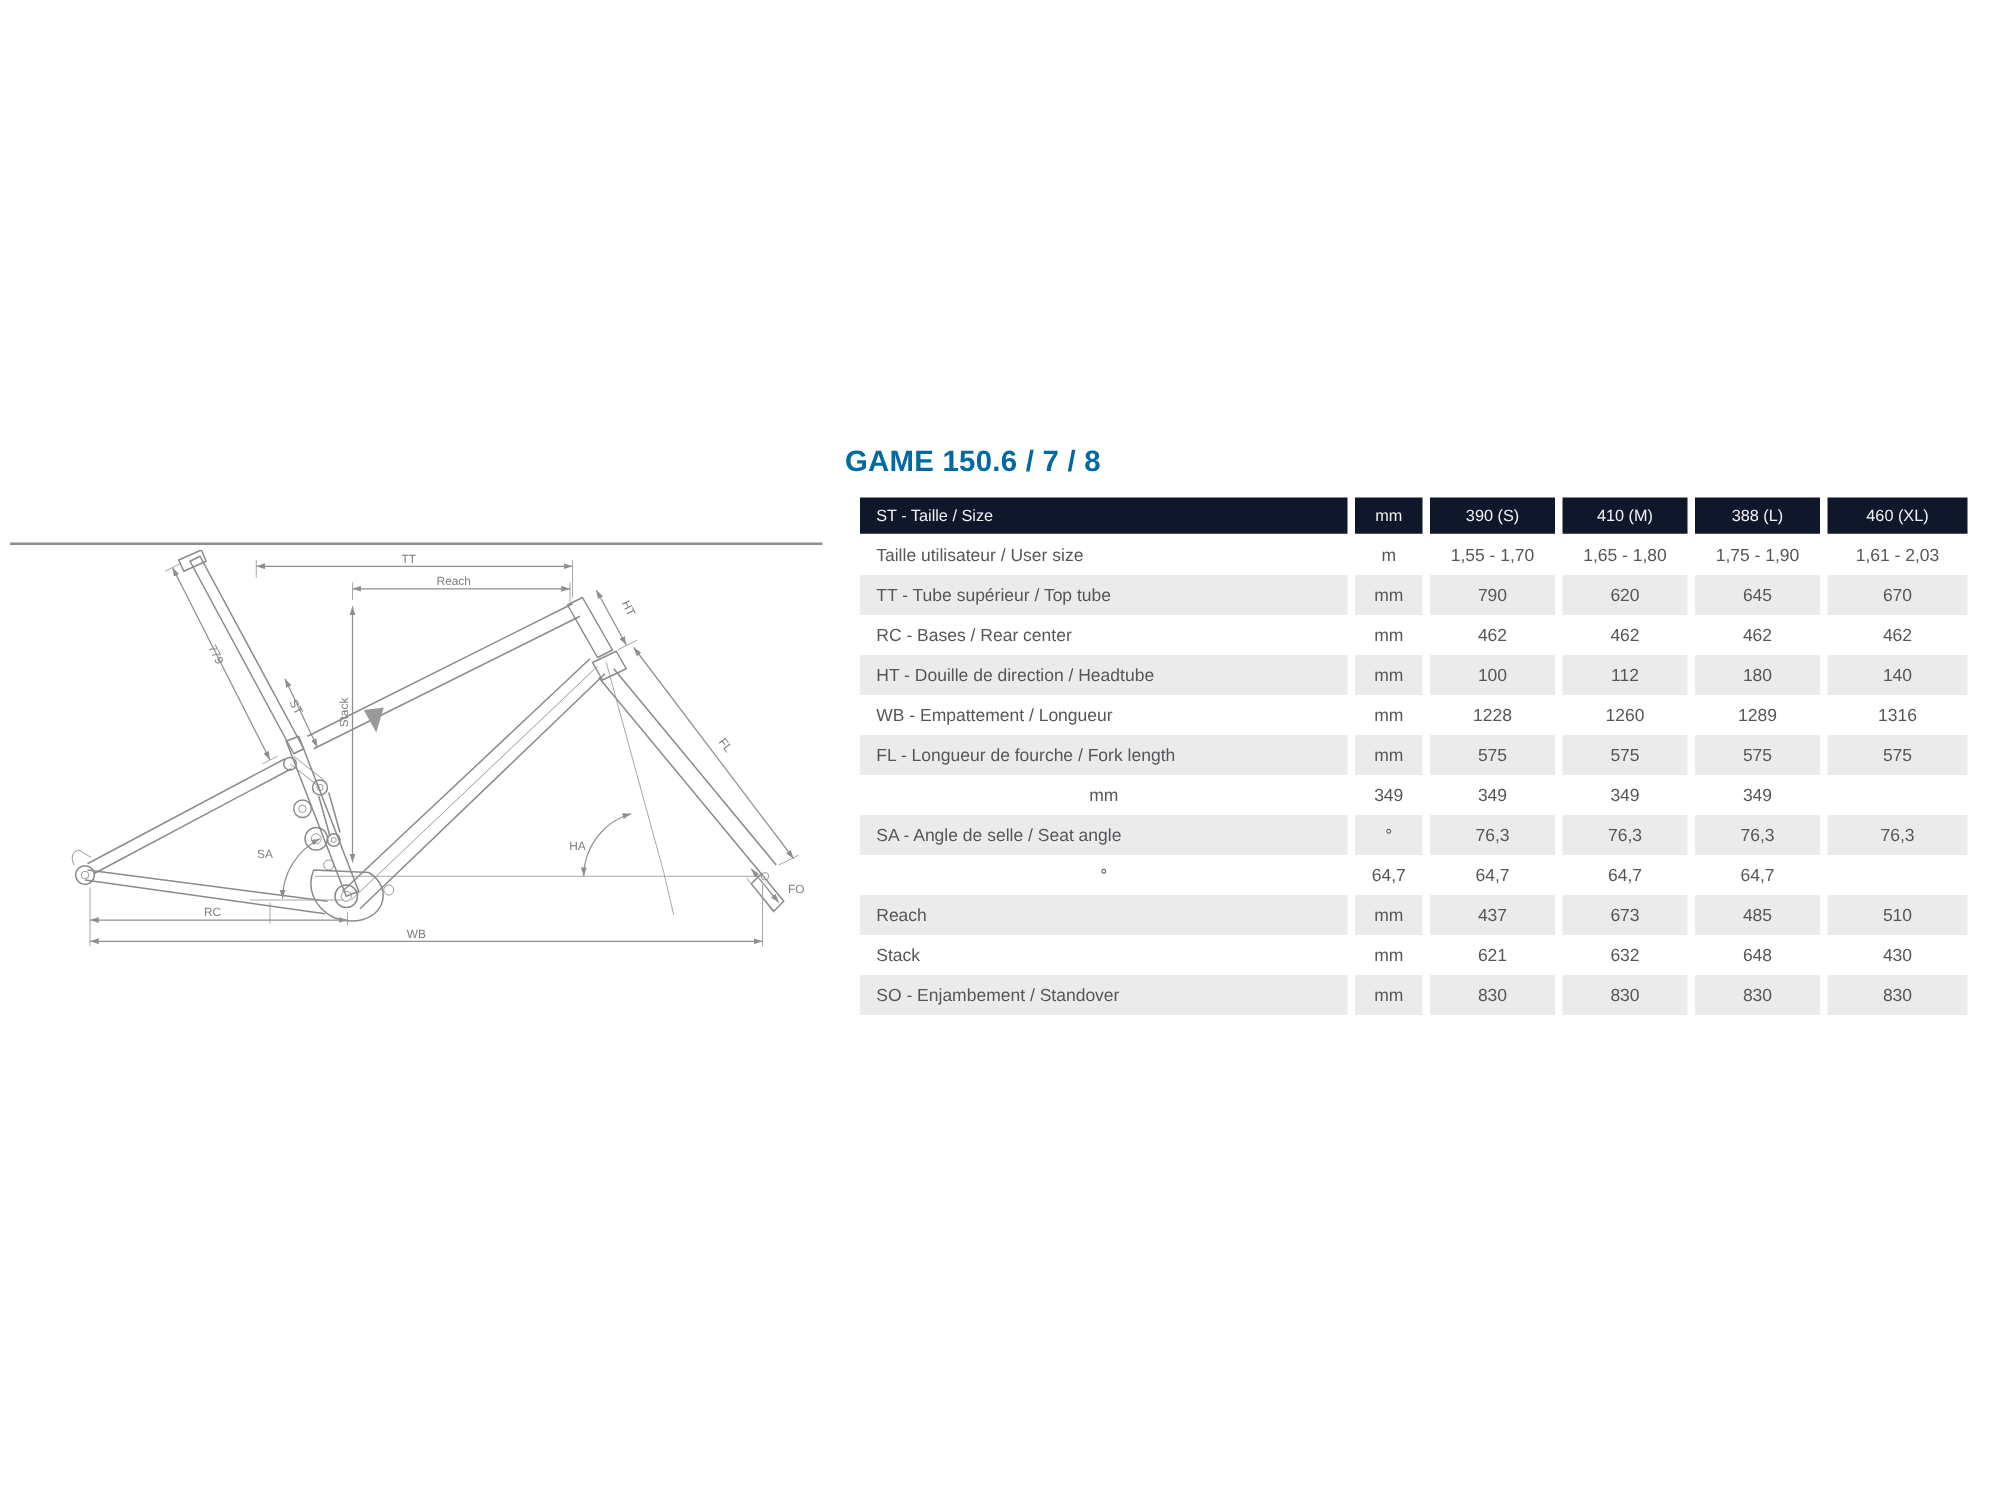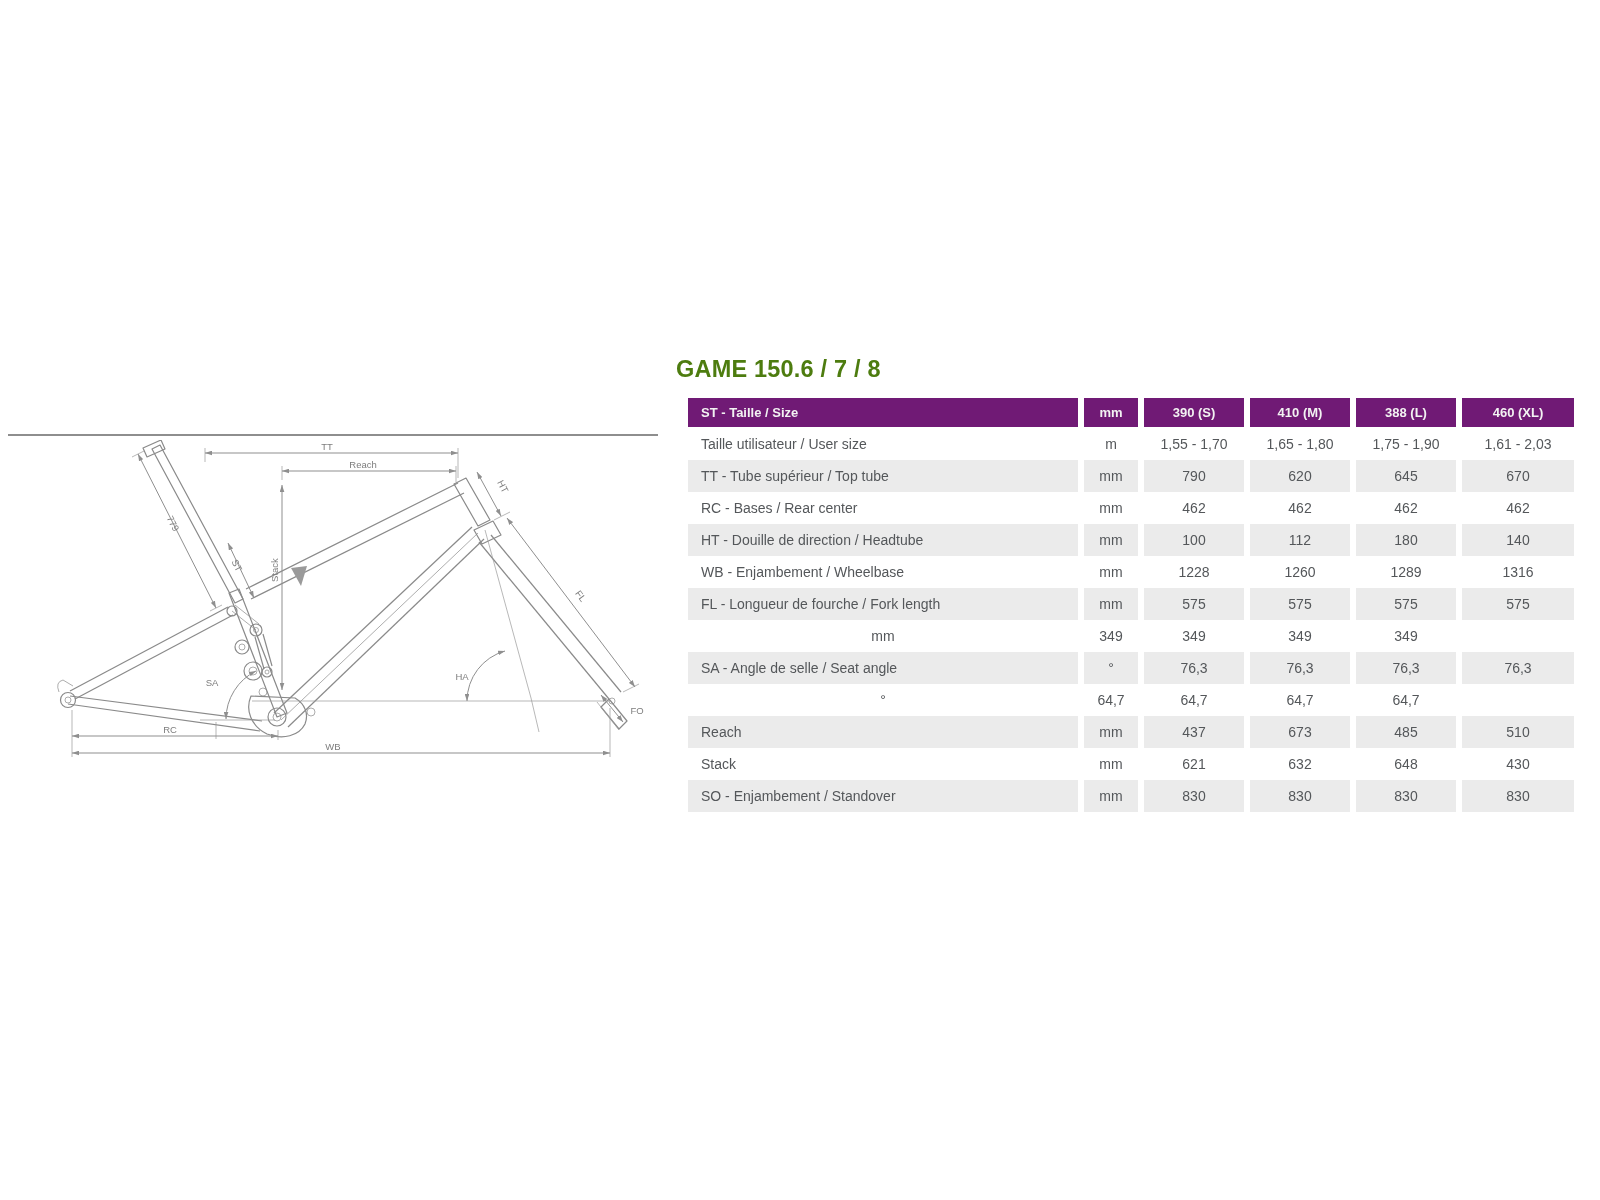--- a/index.html
+++ b/index.html
@@ -3,21 +3,21 @@
 <meta charset="utf-8">
 <style>
   html,body{margin:0;padding:0;background:#ffffff;}
   body{
     width:1600px;height:1200px;position:relative;overflow:hidden;
     font-family:"Liberation Sans",sans-serif;
     -webkit-font-smoothing:antialiased;
   }
   .page-title{
     position:absolute;left:676px;top:356px;
-    font-size:23.5px;font-weight:bold;color:#4d7c0f;letter-spacing:.2px;
+    font-size:23.5px;font-weight:bold;color:#0369a1;letter-spacing:.2px;
   }
   .divider{
     position:absolute;left:8px;top:434px;width:650px;height:2px;background:#8e8e8e;
   }
   .diagram{
     position:absolute;left:15px;top:440px;width:645px;height:330px;
   }
   .fr{stroke:#8a8a8a;stroke-width:1.2;fill:none;stroke-linejoin:round;}
   .frt{stroke:#8a8a8a;stroke-width:.7;fill:none;}
   .dim{stroke:#8f8f8f;stroke-width:1;fill:none;}
@@ -30,21 +30,21 @@
     display:grid;
     grid-template-columns:390px 54px 100px 100px 100px 112px;
     column-gap:6px;
   }
   .geo-row > div{
     display:flex;align-items:center;height:32px;
     font-size:14px;color:#54575a;background:#ffffff;
   }
   .geo-head{margin-bottom:1px;}
   .geo-head > div{
-    height:29px;background:#701a75;color:#f2f2f2;font-size:13px;font-weight:bold;
+    height:29px;background:#0f172a;color:#f2f2f2;font-size:13px;
   }
   .c-label{justify-content:flex-start;padding-left:13px;box-sizing:border-box;}
   .c-mid{justify-content:center;}
   .geo-body .geo-row:nth-child(even) > div{background:#ebebeb;}
 </style>
 </head>
 <body>
 
 <div class="page-title">GAME 150.6 / 7 / 8</div>
 
@@ -197,21 +197,21 @@
     </div>
     <div class="geo-row">
       <div class="c-label">HT - Douille de direction / Headtube</div>
       <div class="c-mid">mm</div>
       <div class="c-mid">100</div>
       <div class="c-mid">112</div>
       <div class="c-mid">180</div>
       <div class="c-mid">140</div>
     </div>
     <div class="geo-row">
-      <div class="c-label">WB - Enjambement / Wheelbase</div>
+      <div class="c-label">WB - Empattement / Longueur</div>
       <div class="c-mid">mm</div>
       <div class="c-mid">1228</div>
       <div class="c-mid">1260</div>
       <div class="c-mid">1289</div>
       <div class="c-mid">1316</div>
     </div>
     <div class="geo-row">
       <div class="c-label">FL - Longueur de fourche / Fork length</div>
       <div class="c-mid">mm</div>
       <div class="c-mid">575</div>

